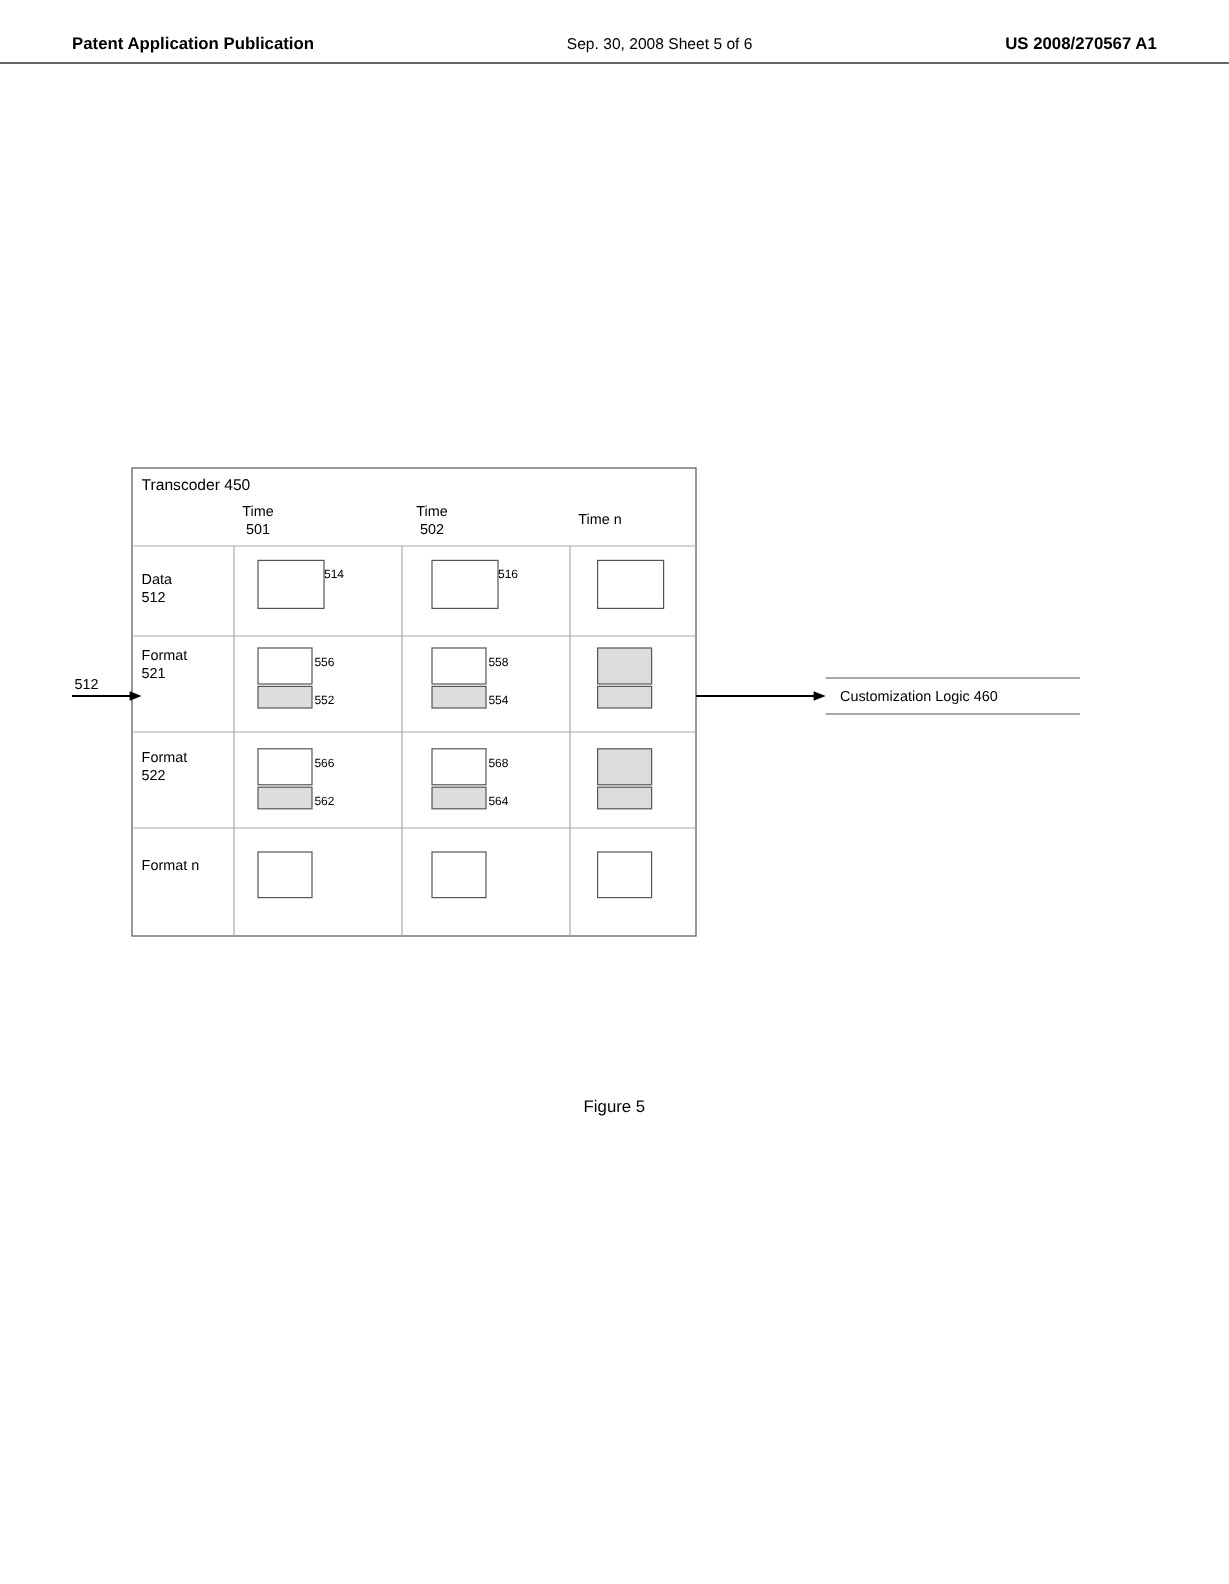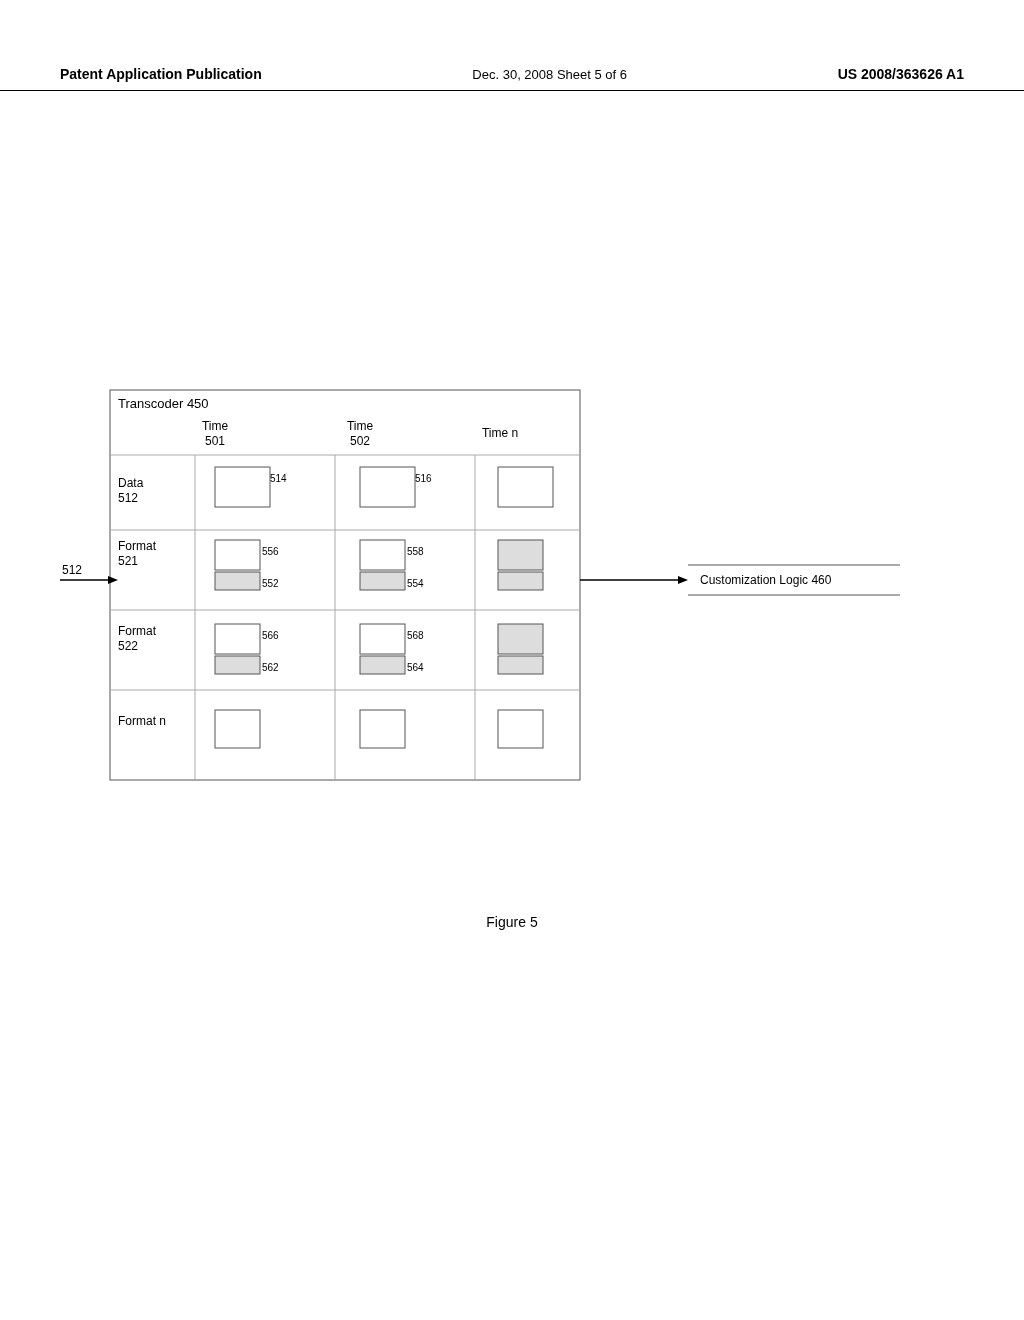--- a/index.html
+++ b/index.html
@@ -26,21 +26,20 @@
       align-items: baseline;
       padding: 28px 60px 0 60px;
       border-bottom: 1px solid #000;
       padding-bottom: 8px;
     }
 
     .header-left {
       font-size: 14px;
       font-weight: bold;
       font-family: Arial, sans-serif;
-      margin-top: 38px;
     }
 
     .header-center {
       font-size: 13px;
       font-family: Arial, sans-serif;
     }
 
     .header-right {
       font-size: 14px;
       font-weight: bold;
@@ -65,22 +64,22 @@
       height: 500px;
     }
   </style>
 </head>
 <body>
 
 <div class="page">
 
   <div class="header">
     <span class="header-left">Patent Application Publication</span>
-    <span class="header-center">Dec. 30, 2008  Sheet 5 of 6</span>
-    <span class="header-right">US 2008/363626 A1</span>
+    <span class="header-center">Sep. 30, 2008  Sheet 5 of 6</span>
+    <span class="header-right">US 2008/270567 A1</span>
   </div>
 
   <svg class="diagram-svg" viewBox="0 0 1024 500" xmlns="http://www.w3.org/2000/svg">
 
     <rect x="110" y="10" width="470" height="390" fill="none" stroke="#555" stroke-width="1"></rect>
 
     <text x="118" y="28" font-size="13" font-family="Arial, sans-serif">Transcoder 450</text>
 
     <line x1="110" y1="75" x2="580" y2="75" stroke="#aaa" stroke-width="1"></line>
 

